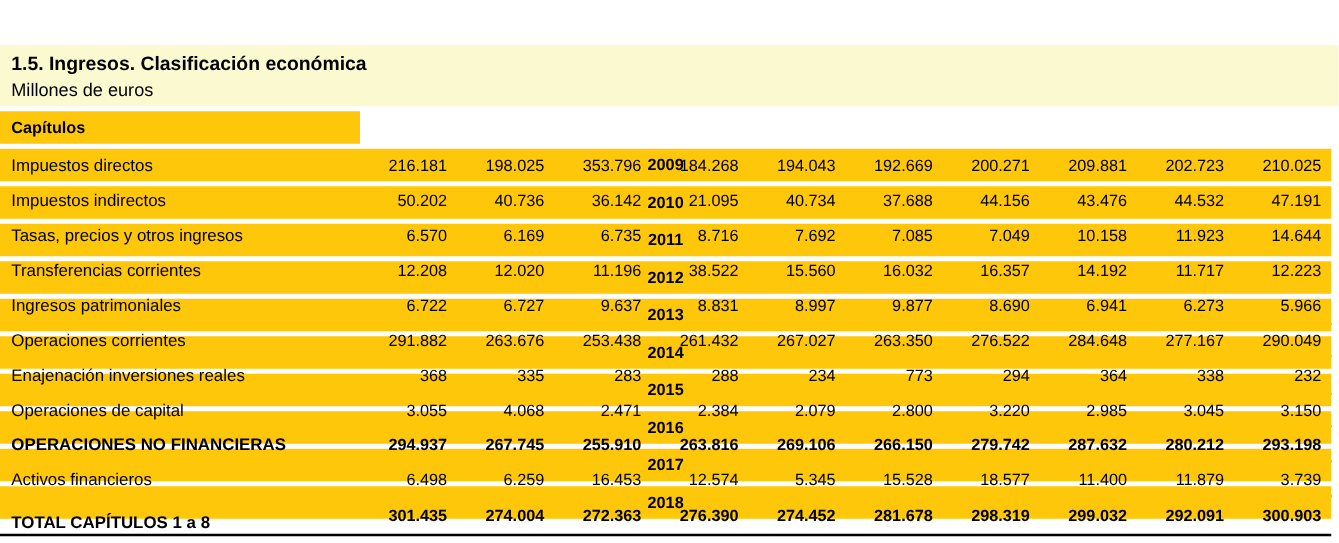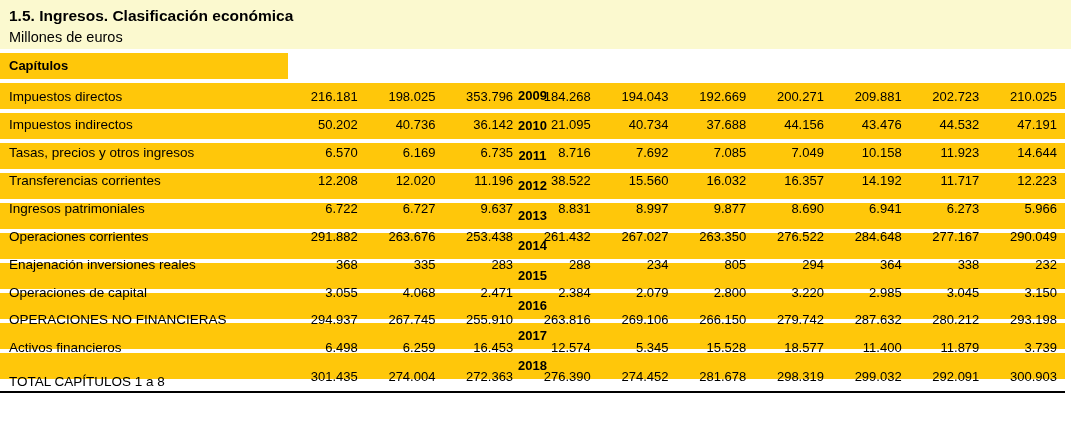--- a/index.html
+++ b/index.html
@@ -9,20 +9,21 @@
     font-family: "Liberation Sans", sans-serif;
     color: #000;
     position: relative;
     overflow: hidden;
   }
   .title-band {
     box-sizing: border-box;
     width: 1071px; height: 49px;
     background: #FBF9CF;
     padding: 6px 0 0 9px;
+    margin-top: 36px;
   }
   .page-title { font-size: 15.5px; font-weight: bold; line-height: 20px; }
   .page-subtitle { font-size: 14.5px; line-height: 20px; margin-top: 1px; }
 
   .data-table { width: 1065px; margin-top: 4px; }
 
   .header-row { display: flex; gap: 4px; height: 26px; flex-direction: column; }
   .hcell {
     background: #FFC70A;
     font-weight: bold;
@@ -45,21 +46,21 @@
     white-space: nowrap;
   }
   .data-row .val {
     flex: 1 1 0; text-align: right;
     padding-right: 8px; box-sizing: border-box;
     font-size: 13px;
     white-space: nowrap;
   }
   .data-row.bt { border-top: 2px solid #000; }
   .data-row.bb { border-bottom: 2px solid #000; }
-  .data-row.bold .label, .data-row.bold .val { font-weight: normal; }
+  .data-row.bold .label, .data-row.bold .val { font-weight: bold; }
   .data-row.tall { height: 31px; }
   .data-row.tall .label { position: relative; top: 5px; }
 </style>
 </head>
 <body>
 
 <div class="doc">
 
   <div class="title-band">
     <div class="page-title">1.5. Ingresos. Clasificación económica</div>
@@ -161,21 +162,21 @@
           <div class="val">277.167</div>
           <div class="val">290.049</div>
         </div>
         <div class="data-row">
           <div class="label">Enajenación inversiones reales</div>
           <div class="val">368</div>
           <div class="val">335</div>
           <div class="val">283</div>
           <div class="val">288</div>
           <div class="val">234</div>
-          <div class="val">805</div>
+          <div class="val">773</div>
           <div class="val">294</div>
           <div class="val">364</div>
           <div class="val">338</div>
           <div class="val">232</div>
         </div>
         <div class="data-row bt bb">
           <div class="label">Operaciones de capital</div>
           <div class="val">3.055</div>
           <div class="val">4.068</div>
           <div class="val">2.471</div>

